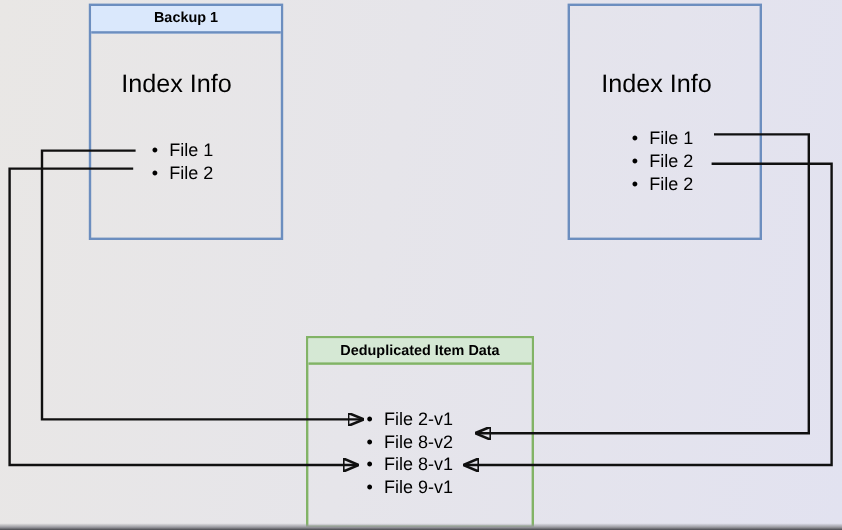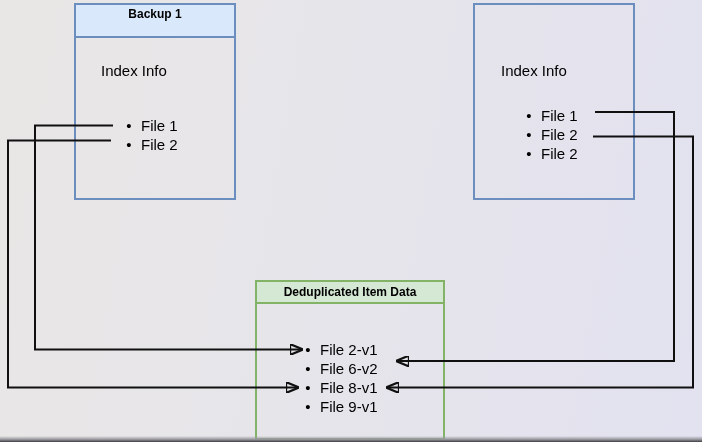--- a/index.html
+++ b/index.html
@@ -23,33 +23,33 @@
   .node {
     position: absolute;
     border: 2px solid;
     box-sizing: border-box;
     background: transparent;
   }
   .node.blue  { border-color: #6c8ebf; }
   .node.green { border-color: #82b366; }
   .node-header {
     box-sizing: border-box;
-    height: 33px;
+    height: 23px;
     line-height: 19px;
     text-align: center;
     font-size: 12px;
     font-weight: bold;
     color: #000;
     border-bottom: 2px solid;
   }
   .node.blue  .node-header { background: #dae8fc; border-color: #6c8ebf; }
   .node.green .node-header { background: #d5e8d4; border-color: #82b366; height: 22px; line-height: 20px; }
   .node-label {
     position: absolute;
-    font-size: 15px;
+    font-size: 21px;
     line-height: 19px;
     color: #000;
     white-space: nowrap;
   }
   .bullet-list {
     position: absolute;
     font-size: 15px;
     line-height: 19px;
     color: #000;
     white-space: nowrap;
@@ -112,21 +112,21 @@
 
   <div class="node green" style="left:255px; top:280px; width:190px; height:160px;">
     <div class="node-header">Deduplicated Item Data</div>
     <div class="bullet-list" style="left:45px; top:58px;">
       <div class="bullet-row">
         <span class="dot">•</span>
         <span>File 2-v1</span>
       </div>
       <div class="bullet-row">
         <span class="dot">•</span>
-        <span>File 6-v2</span>
+        <span>File 8-v2</span>
       </div>
       <div class="bullet-row">
         <span class="dot">•</span>
         <span>File 8-v1</span>
       </div>
       <div class="bullet-row">
         <span class="dot">•</span>
         <span>File 9-v1</span>
       </div>
     </div>

